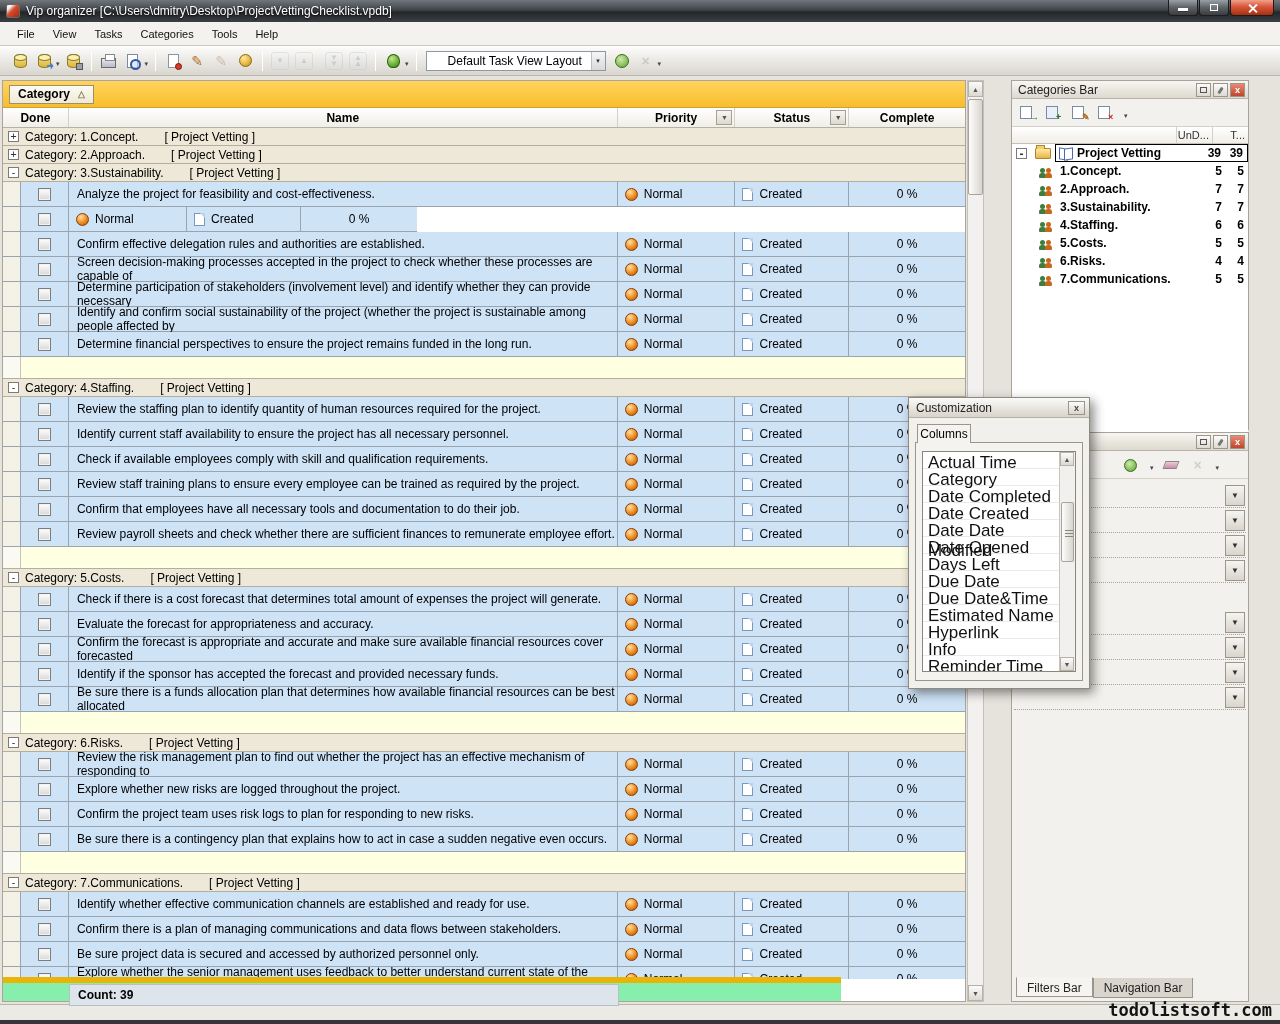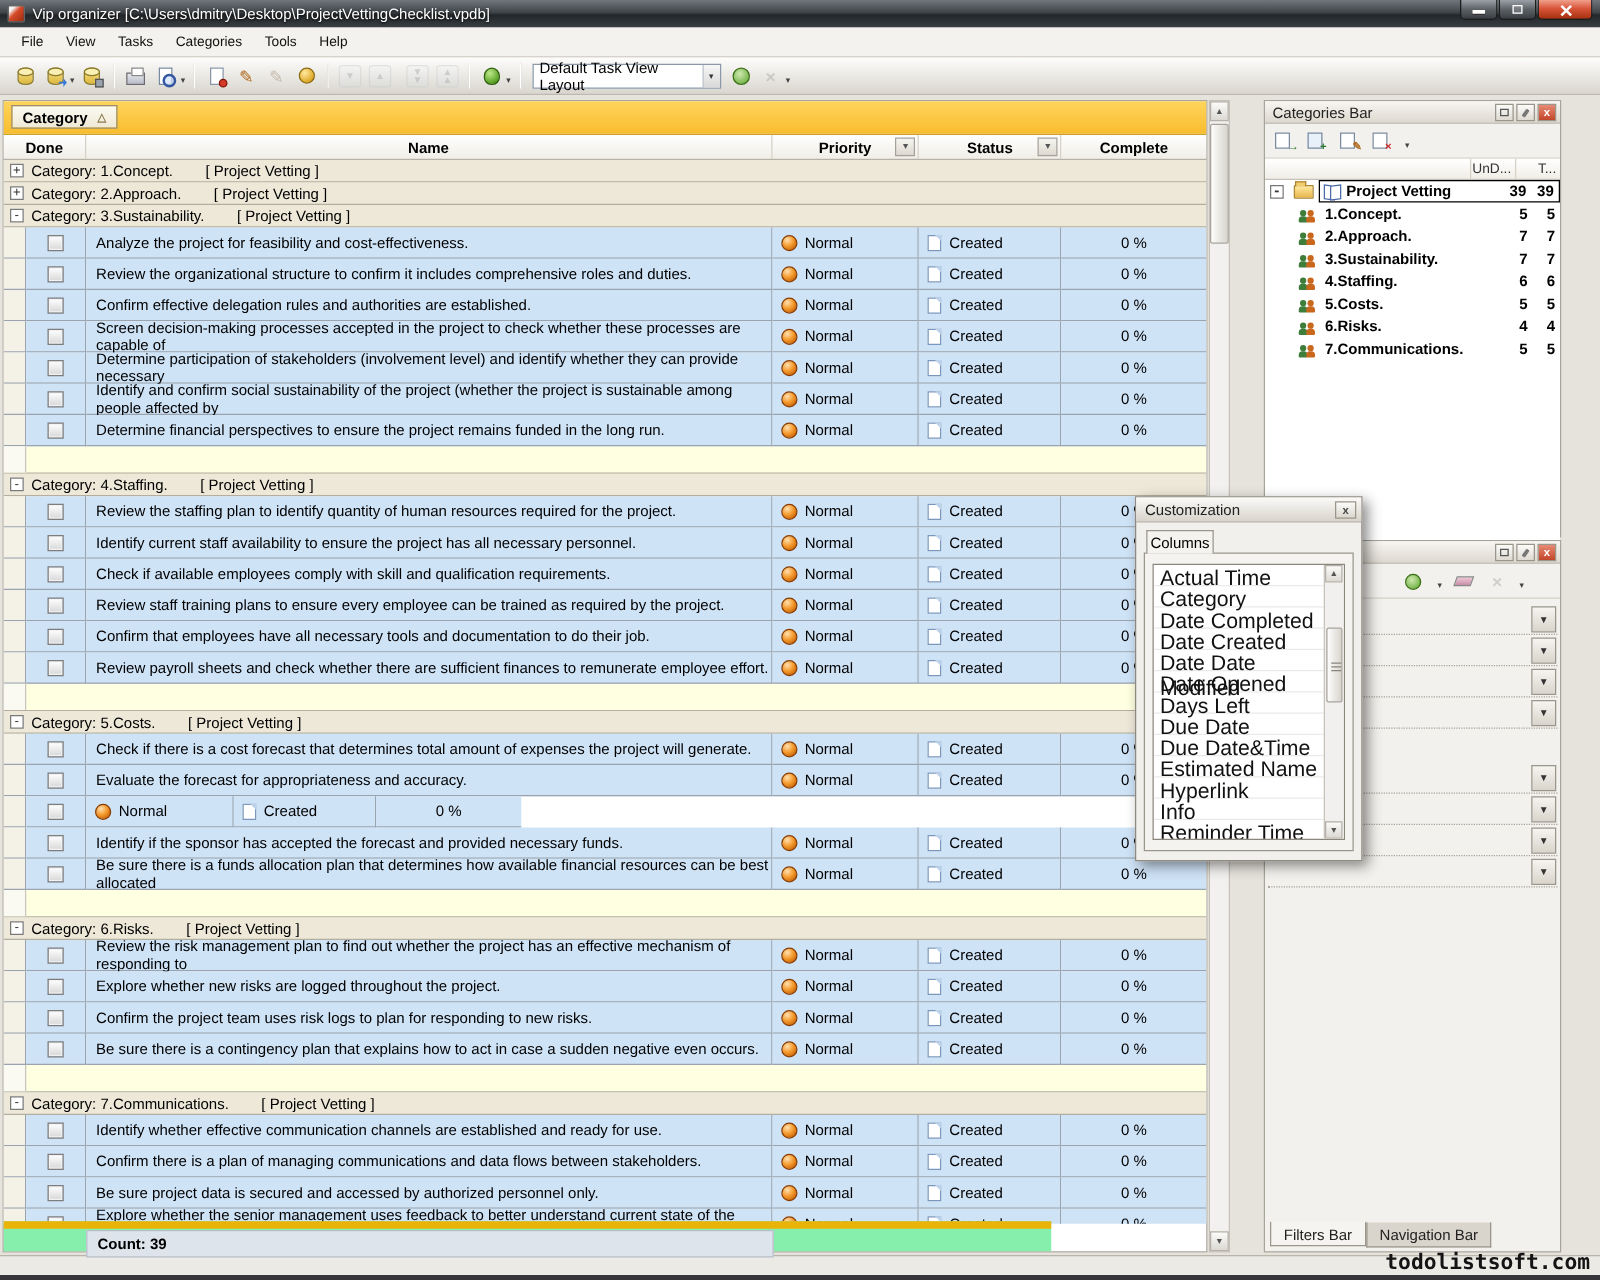--- a/index.html
+++ b/index.html
@@ -49,21 +49,21 @@
   .page{width:11px;height:14px;background:#fff;border:1px solid #8a96a8;position:relative;}
   .page .dot{position:absolute;right:-4px;bottom:-3px;width:7px;height:7px;border-radius:50%;background:#d43a2a;border:1px solid #7e1608;}
   .pencil{font-size:14px;color:#b06a20;line-height:1;}
   .coin{width:13px;height:13px;border-radius:50%;border:1px solid #8a6a10;
     background:radial-gradient(circle at 35% 30%,#ffe9a0,#e0aa28 70%,#a87808);}
   .sqbtn{width:18px;height:18px;border:1px solid #b9c4cf;border-radius:3px;
     background:linear-gradient(#f2f6fa,#d4dde6);display:flex;align-items:center;justify-content:center;
     font-size:8px;color:#8fa3b5;line-height:6px;}
   .bell{width:13px;height:14px;background:radial-gradient(circle at 35% 30%,#bfe98a,#5aa426 70%,#2f6e10);
     border:1px solid #2f5e10;border-radius:50% 50% 45% 45%;}
-  .combo{width:151px;height:20px;border:1px solid #8a98a8;background:#fff;display:flex;align-items:center;margin:0 4px;}
+  .combo{width:180px;height:20px;border:1px solid #8a98a8;background:#fff;display:flex;align-items:center;margin:0 4px;padding-left:16px;}
   .combo .cval{flex:1;font-size:12px;padding-left:5px;color:#000;}
   .combo .cbtn{width:14px;height:18px;border-left:1px solid #b9bfc6;background:linear-gradient(#f6f6f6,#d9d9d9);
     display:flex;align-items:center;justify-content:center;font-size:7px;color:#333;}
   .swirl{width:14px;height:14px;border-radius:50%;background:radial-gradient(circle at 40% 35%,#cfe9b0,#58a428);border:1px solid #3a6e14;}
   .xgray{font-size:14px;color:#9a9a9a;font-weight:bold;line-height:1;}
   
   .grid{position:absolute;left:2px;top:80px;width:964px;height:922px;background:#fff;
     border:1px solid #a9a59c;z-index:1;}
   .groupband{height:27px;background:linear-gradient(#ffd45c,#f8bd2e);border-bottom:1px solid #cfa32a;
     padding:3px 0 0 6px;}
@@ -323,21 +323,20 @@
         <div class="c name">Analyze the project for feasibility and cost-effectiveness.</div>
         <div class="c prio"><div class="ball"></div>Normal</div>
         <div class="c stat"><div class="doc"></div>Created</div>
         <div class="c comp">0 %</div>
       </div>
       <div class="g-trow">
         <div class="c ind"></div>
         <div class="c done">
           <div class="cb"></div>
         </div>
-        <div class="c name">Review the organizational structure to confirm it includes comprehensive roles and duties.</div>
         <div class="c prio"><div class="ball"></div>Normal</div>
         <div class="c stat"><div class="doc"></div>Created</div>
         <div class="c comp">0 %</div>
       </div>
       <div class="g-trow">
         <div class="c ind"></div>
         <div class="c done">
           <div class="cb"></div>
         </div>
         <div class="c name">Confirm effective delegation rules and authorities are established.</div>
@@ -479,20 +478,21 @@
         <div class="c name">Evaluate the forecast for appropriateness and accuracy.</div>
         <div class="c prio"><div class="ball"></div>Normal</div>
         <div class="c stat"><div class="doc"></div>Created</div>
         <div class="c comp">0 %</div>
       </div>
       <div class="g-trow">
         <div class="c ind"></div>
         <div class="c done">
           <div class="cb"></div>
         </div>
+        <div class="c name">Confirm the forecast is appropriate and accurate and make sure available financial resources cover forecasted</div>
         <div class="c prio"><div class="ball"></div>Normal</div>
         <div class="c stat"><div class="doc"></div>Created</div>
         <div class="c comp">0 %</div>
       </div>
       <div class="g-trow">
         <div class="c ind"></div>
         <div class="c done">
           <div class="cb"></div>
         </div>
         <div class="c name">Identify if the sponsor has accepted the forecast and provided necessary funds.</div>

